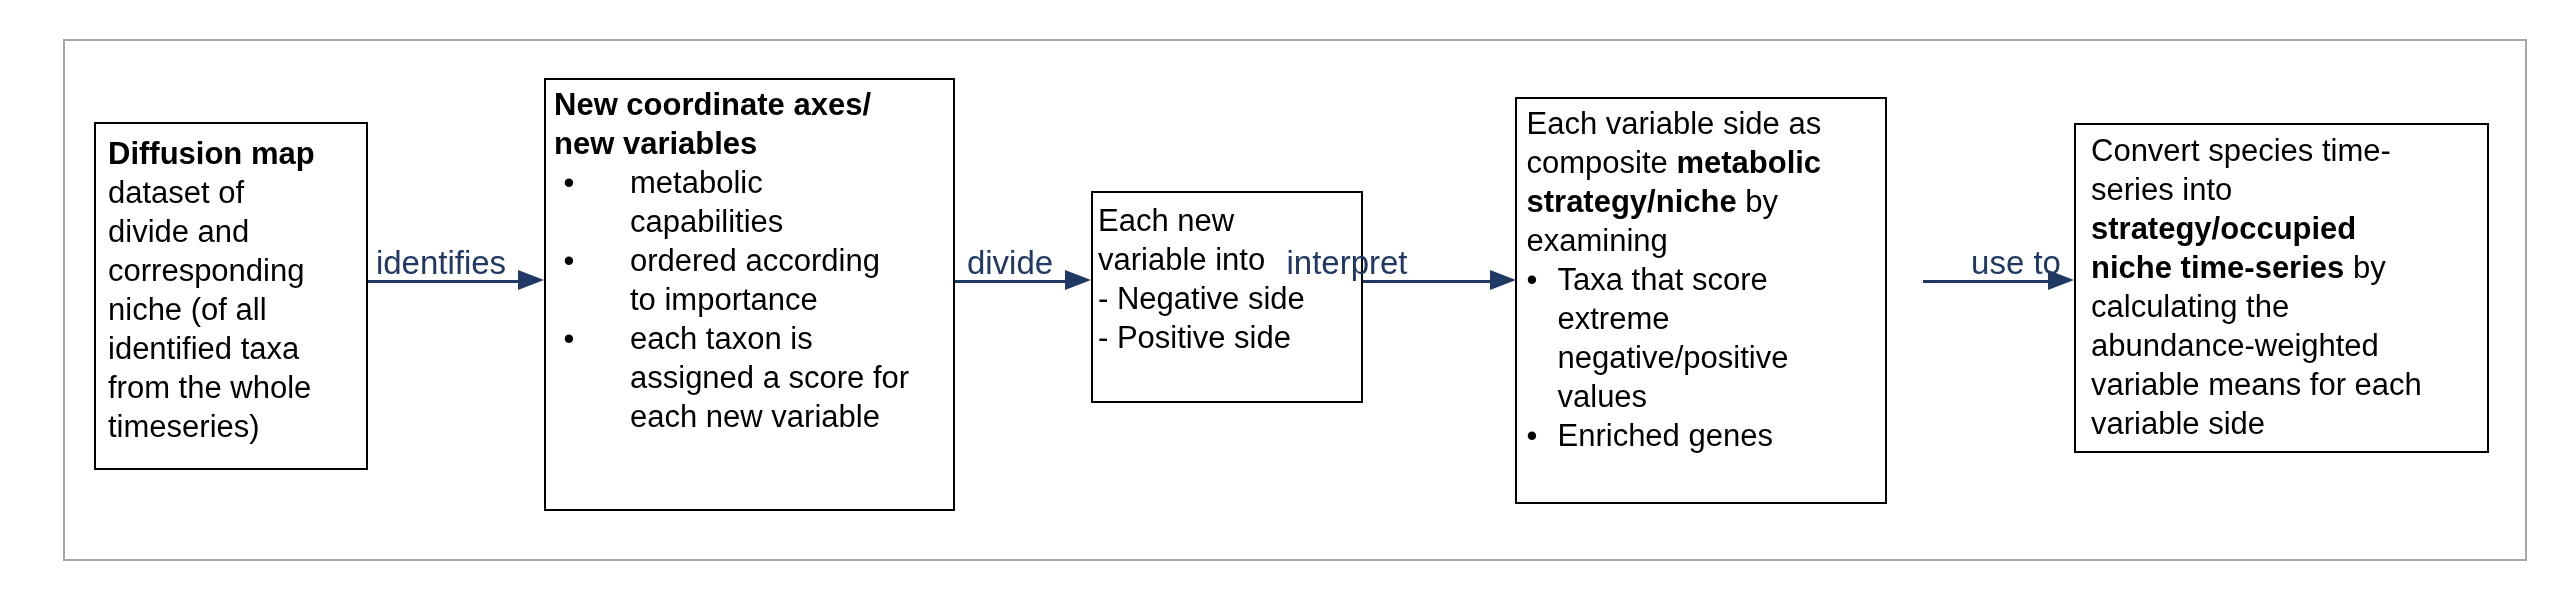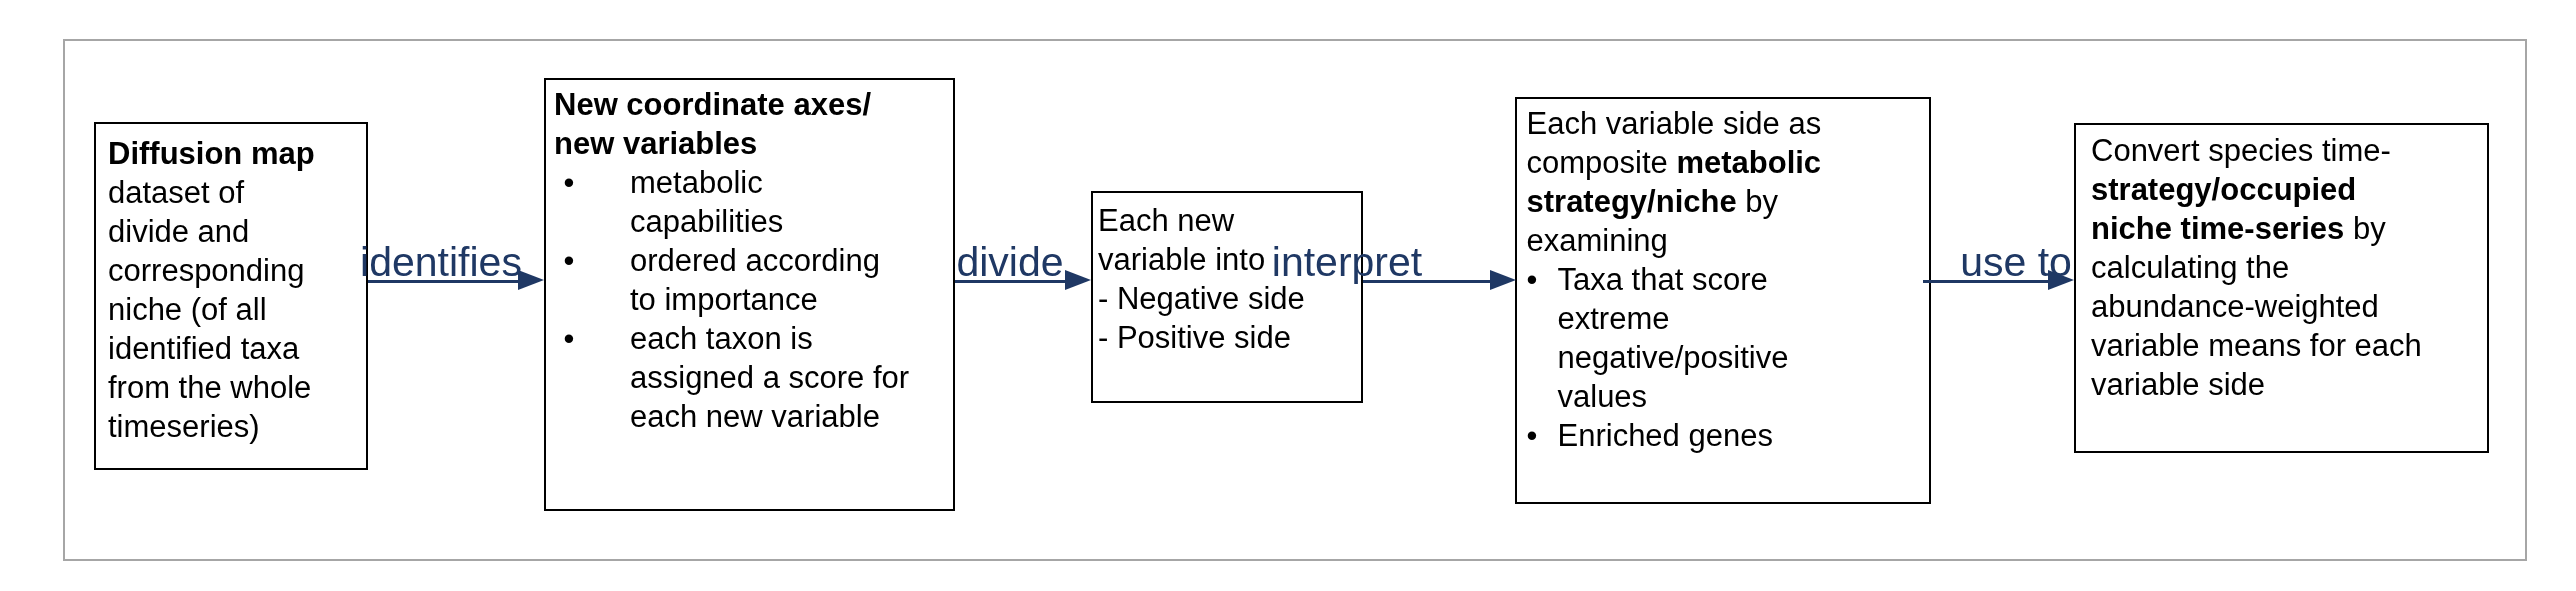--- a/index.html
+++ b/index.html
@@ -25,21 +25,21 @@
     border: 2.7px solid #000000;
     box-sizing: border-box;
     background: #ffffff;
     font-size: 31px;
     line-height: 39px;
     white-space: nowrap;
   }
   #box-diffusion { left: 94px;  top: 122px; width: 274px; height: 348px; padding: 9.5px 0 0 12px; }
   #box-axes      { left: 544px;  top: 78px; width: 411px; height: 433px; padding: 5.4px  0 0 8px; }
   #box-variable  { left: 1091px; top: 191px; width: 272px; height: 212px; padding: 8px 0 0 5px; }
-  #box-side      { left: 1515px; top: 97px; width: 416px; height: 407px; padding: 5.4px  0 0 9.5px; }
+  #box-side      { left: 1515px; top: 97px; width: 372px; height: 407px; padding: 5.4px  0 0 9.5px; }
   #box-convert   { left: 2074px; top: 123px; width: 415px; height: 330px; padding: 6px  0 0 15px; }
   .ln { position: relative; }
   .b  { font-weight: 700; }
   #box-axes .hang      { padding-left: 76px; }
   #box-side .hang      { padding-left: 31px; }
   .marker { position: absolute; top: 0; }
   #box-axes .marker { left: 9.5px; }
   #box-side .marker { left: 0; }
   .arrow-line {
     position: absolute;
@@ -51,21 +51,21 @@
     top: 270px;
     width: 0; height: 0;
     border-top: 10.8px solid transparent;
     border-bottom: 10.8px solid transparent;
   }
   .arrow-label {
     position: absolute;
     top: 243px;
     height: 39px;
     line-height: 39px;
-    font-size: 41px;
+    font-size: 33px;
     transform: translateX(-50%);
     white-space: nowrap;
   }
 </style>
 </head>
 <body>
 
 <div id="stage" style="background: rgb(255, 255, 255);">
   <div id="frame" style="border-color: rgb(166, 166, 166);"></div>
 
@@ -103,20 +103,21 @@
       <div class="ln"><span class="b">strategy/niche</span><span> by</span></div>
       <div class="ln"><span>examining</span></div>
       <div class="ln hang"><span class="marker">•</span><span>Taxa that score</span></div>
       <div class="ln hang"><span>extreme</span></div>
       <div class="ln hang"><span>negative/positive</span></div>
       <div class="ln hang"><span>values</span></div>
       <div class="ln hang"><span class="marker">•</span><span>Enriched genes</span></div>
     </div>
   <div class="box" id="box-convert" style="border-color: rgb(0, 0, 0); background: rgb(255, 255, 255); color: rgb(0, 0, 0);">
       <div class="ln"><span>Convert species time-</span></div>
+      <div class="ln"><span>series into</span></div>
       <div class="ln"><span class="b">strategy/occupied</span></div>
       <div class="ln"><span class="b">niche time-series</span><span> by</span></div>
       <div class="ln"><span>calculating the</span></div>
       <div class="ln"><span>abundance-weighted</span></div>
       <div class="ln"><span>variable means for each</span></div>
       <div class="ln"><span>variable side</span></div>
     </div>
 
   <div class="arrow-line" style="left: 368px; width: 152px; background: rgb(31, 56, 100);"></div>
   <div class="arrow-head" style="left: 518px; border-left: 26px solid rgb(31, 56, 100);"></div>

